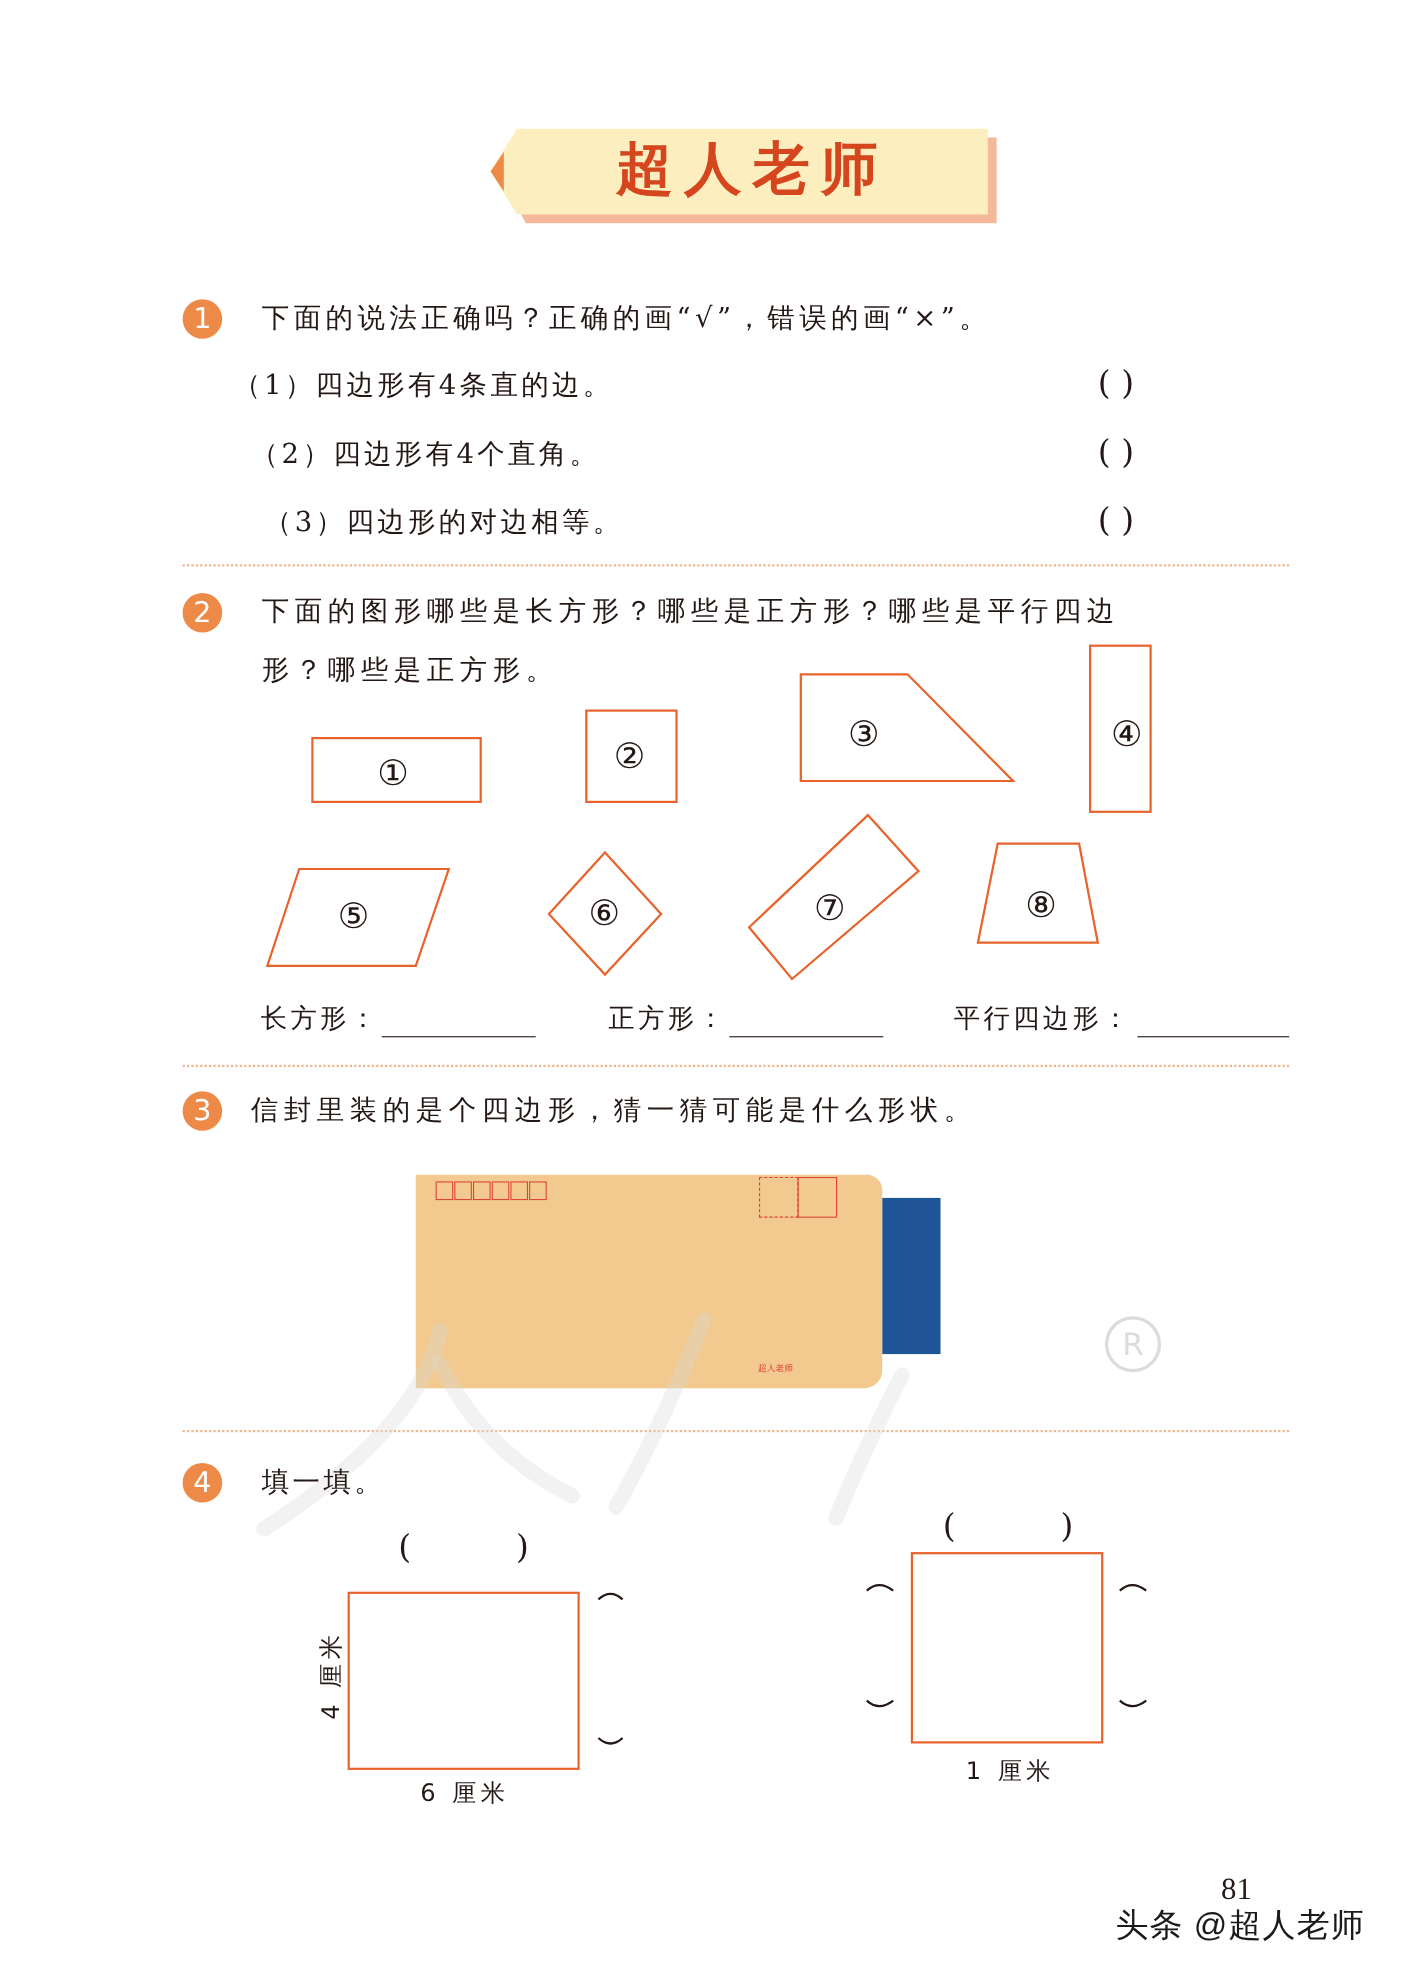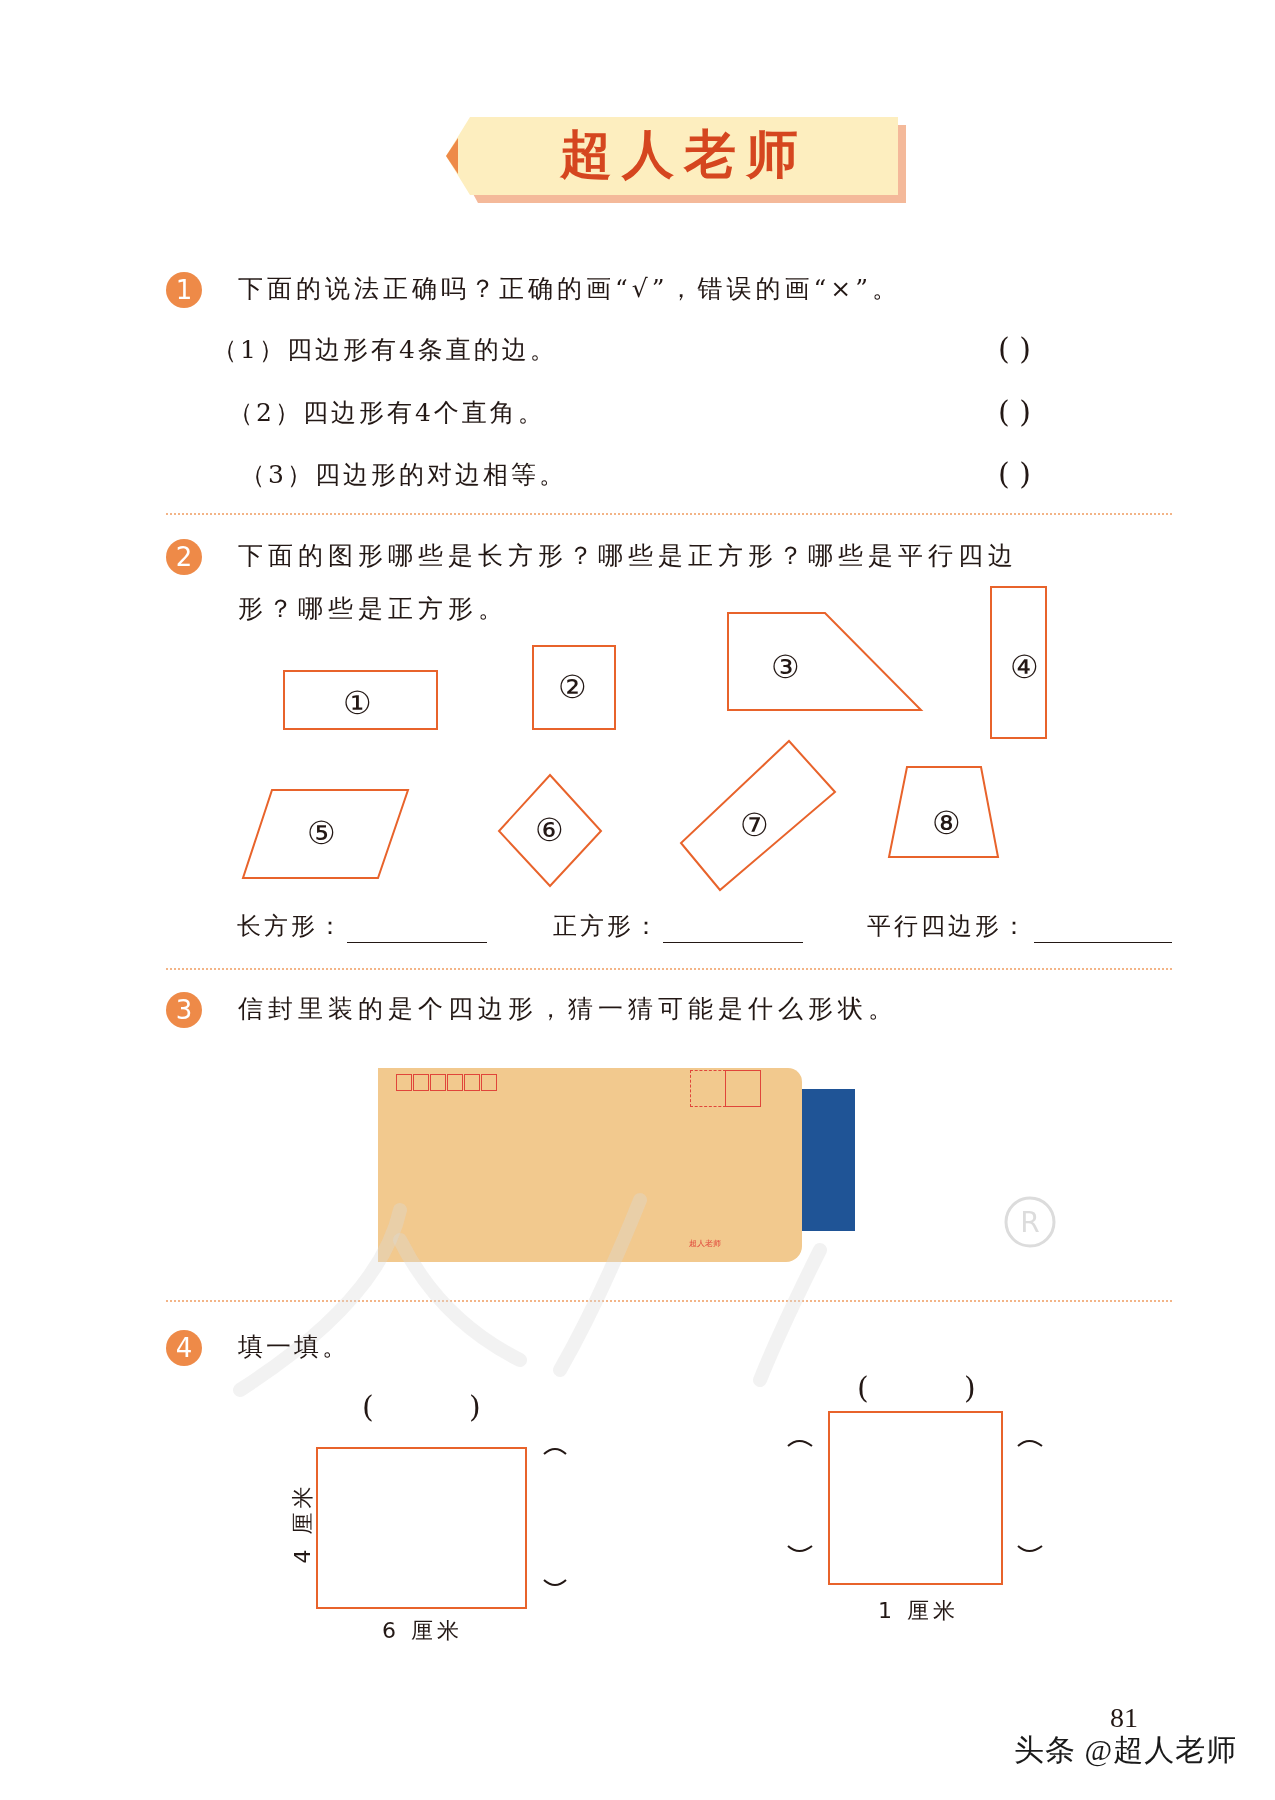--- a/index.html
+++ b/index.html
@@ -14,21 +14,21 @@
              border-top: 2px dotted #f3b487; }
   .paren { position: absolute; font-size: 30px; line-height: 1; color: #231815; }
   .ansline { position: absolute; height: 0; border-top: 1.5px solid #231815; }
   .label { position: absolute; white-space: nowrap; font-size: 24px; letter-spacing: 3px; line-height: 1; }
   .banner-title { position: absolute; left: 560px; top: 128px; font-size: 52px; font-weight: bold;
                   color: #d5461f; letter-spacing: 10px; font-family: "DejaVu Serif", serif; line-height: 1; }
   .env { position: absolute; left: 378px; top: 1068px; width: 424px; height: 194px;
          background: #f2c98e; border-radius: 0 14px 16px 0; }
   .card { position: absolute; left: 802px; top: 1089px; width: 53px; height: 142px; background: #1f5496; }
   .zip-box { position: absolute; top: 1074px; width: 14px; height: 15px; border: 1.5px solid #e0453a; }
-  .watermark { position: absolute; font-family: Liberation Serif, serif; font-size: 30px; color: #1a1a1a;
+  .watermark { position: absolute; font-family: Liberation Sans, sans-serif; font-size: 30px; color: #1a1a1a;
                text-shadow: 2px 2px 0 #fff, -1px -1px 0 #fff, 2px 0 0 #fff; letter-spacing: 1px; white-space: nowrap; }
   .unit { position: absolute; font-size: 22px; letter-spacing: 4px; white-space: nowrap; line-height: 1;
           font-family: "DejaVu Sans", sans-serif; }
 </style>
 </head>
 <body>
 
 <svg class="abs" style="left:0;top:0" width="1275" height="220">
   <polygon points="478,125 906,125 906,203 478,203 458,166" fill="#f4b99a"></polygon>
   <polygon points="470,117 898,117 898,195 470,195 446,156" fill="#fdeebf"></polygon>
@@ -78,21 +78,21 @@
 <div class="label" style="left:237px;top:914px">长方形：</div>
 <div class="ansline" style="left:347px;top:942px;width:140px"></div>
 <div class="label" style="left:553px;top:914px">正方形：</div>
 <div class="ansline" style="left:663px;top:942px;width:140px"></div>
 <div class="label" style="left:867px;top:914px">平行四边形：</div>
 <div class="ansline" style="left:1034px;top:942px;width:138px"></div>
 
 <div class="dotline" style="top:968px"></div>
 
 <div class="num-circle" style="left:166px;top:992px">3</div>
-<div class="txt" style="left:238px;top:996px;letter-spacing:5px">信封里装的是个四边形，猜一猜可能是什么形状。</div>
+<div class="txt" style="left:228px;top:996px;letter-spacing:5px">信封里装的是个四边形，猜一猜可能是什么形状。</div>
 
 <div class="card"></div>
 <div class="env"></div>
 <div class="zip-box" style="left:396px"></div>
 <div class="zip-box" style="left:413px"></div>
 <div class="zip-box" style="left:430px"></div>
 <div class="zip-box" style="left:447px"></div>
 <div class="zip-box" style="left:464px"></div>
 <div class="zip-box" style="left:481px"></div>
 <div class="abs" style="left:690px;top:1070px;width:34px;height:35px;border:1.5px dashed #e0453a"></div>

